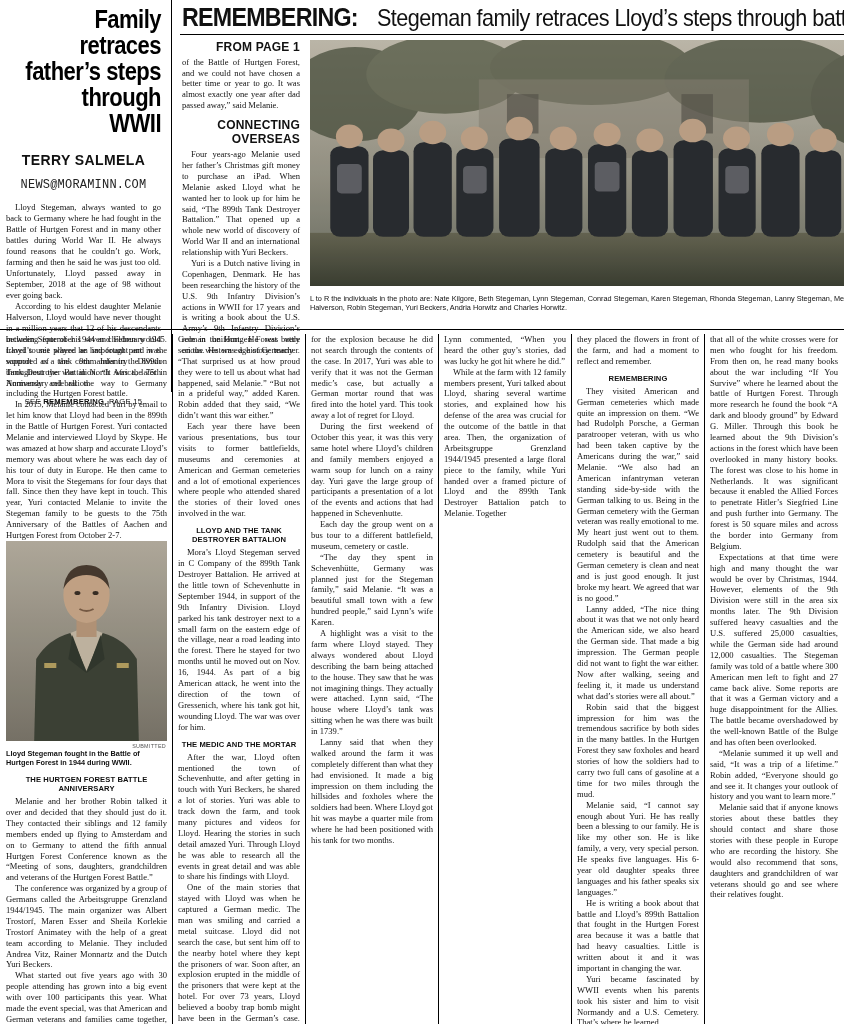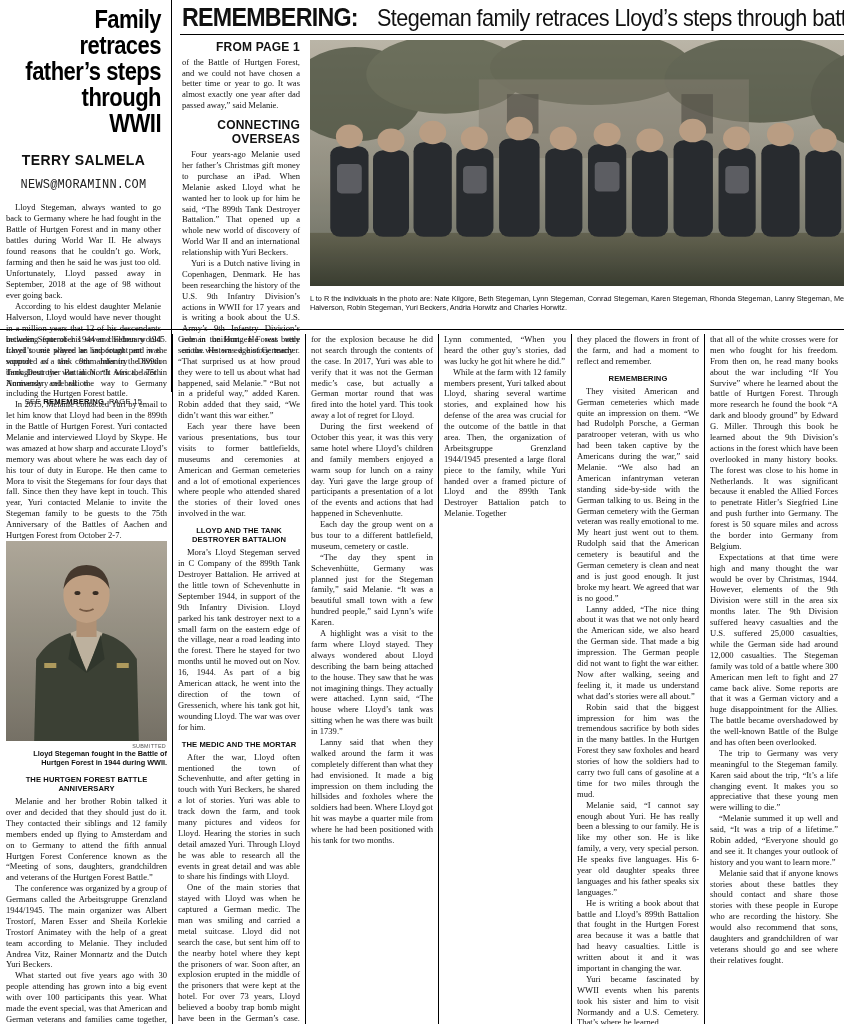--- a/index.html
+++ b/index.html
@@ -206,21 +206,20 @@
     background: #8a8278;
     margin-bottom: 2px;
   }
   .portrait-frame svg { display: block; width: 100%; height: 100%; }
   .portrait-caption {
     font-family: "Liberation Sans", sans-serif;
     font-size: 7.3px;
     line-height: 1.3;
     font-weight: bold;
     margin-bottom: 6px;
-    text-align: right;
   }
   .subhead-center {
     font-family: "Liberation Sans", sans-serif;
     font-weight: bold;
     font-size: 7.6px;
     letter-spacing: 0.1px;
     text-align: center;
     margin: 7px 0 3px 0;
     line-height: 1.2;
     text-transform: uppercase;
@@ -447,20 +446,19 @@
         <p>Melanie said, “I cannot say enough about Yuri. He has really been a blessing to our family. He is like my other son. He is like family, a very, very special person. He speaks five languages. His 6-year old daughter speaks three languages and his father speaks six languages.”</p>
         <p>He is writing a book about that battle and Lloyd’s 899th Battalion that fought in the Hurtgen Forest area because it was a battle that had heavy casualties. Little is written about it and it was important in changing the war.</p>
         <p>Yuri became fascinated by WWII events when his parents took his sister and him to visit Normandy and a U.S. Cemetery. That’s where he learned</p>
       </div>
     </div>
 
     <div class="lcol c6">
       <div class="col-body">
         <p class="noindent">that all of the white crosses were for men who fought for his freedom. From then on, he read many books about the war including “If You Survive” where he learned about the battle of Hurtgen Forest. Through more research he found the book “A dark and bloody ground” by Edward G. Miller. Through this book he learned about the 9th Division’s actions in the forest which have been overlooked in many history books. The forest was close to his home in Netherlands. It was significant because it enabled the Allied Forces to penetrate Hitler’s Siegfried Line and push further into Germany. The forest is 50 square miles and across the border into Germany from Belgium.</p>
         <p>Expectations at that time were high and many thought the war would be over by Christmas, 1944. However, elements of the 9th Division were still in the area six months later. The 9th Division suffered heavy casualties and the U.S. suffered 25,000 casualties, while the German side had around 12,000 casualties. The Stegeman family was told of a battle where 300 American men left to fight and 27 came back alive. Some reports are that it was a German victory and a huge disappointment for the Allies. The battle became overshadowed by the well-known Battle of the Bulge and has often been overlooked.</p>
-        <p>The trip to Germany was very meaningful to the Stegeman family. Karen said about the trip, “It’s a life changing event. It makes you so appreciative that these young men were willing to die.”</p>
         <p>“Melanie summed it up well and said, “It was a trip of a lifetime.” Robin added, “Everyone should go and see it. It changes your outlook of history and you want to learn more.”</p>
         <p>Melanie said that if anyone knows stories about these battles they should contact and share those stories with these people in Europe who are recording the history. She would also recommend that sons, daughters and grandchildren of war veterans should go and see where their relatives fought.</p>
       </div>
     </div>
 
   </div>
 </div>
 
 </body></html>

